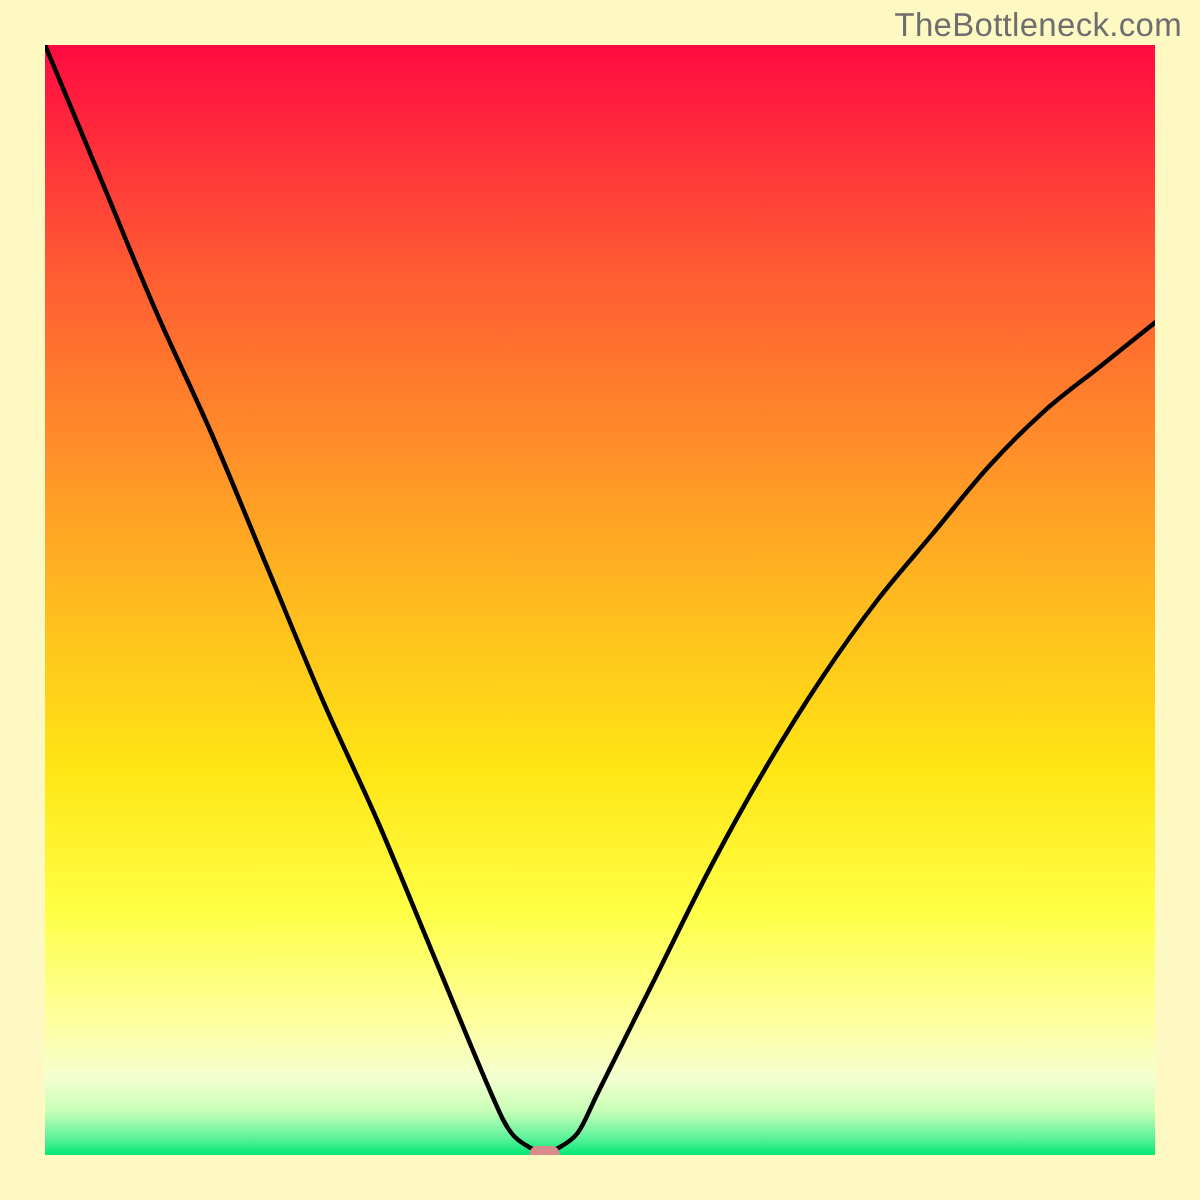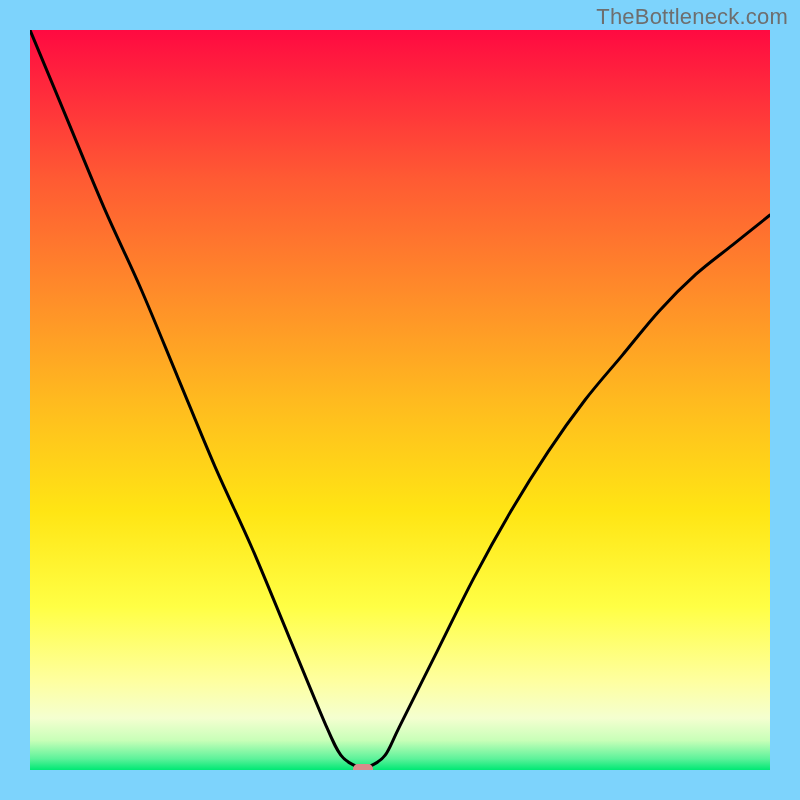--- a/index.html
+++ b/index.html
@@ -9,21 +9,21 @@
     height: 800px;
     background: #ffffff;
     font-family: Arial, Helvetica, sans-serif;
     overflow: hidden;
   }
   .frame {
     position: absolute;
     inset: 0;
     width: 800px;
     height: 800px;
-    background: #7dd3fc;
+    background: #fef9c3;
     box-sizing: border-box;
   }
   .plot {
     position: absolute;
     left: 30px;
     top: 30px;
     width: 740px;
     height: 740px;
     overflow: hidden;
   }

